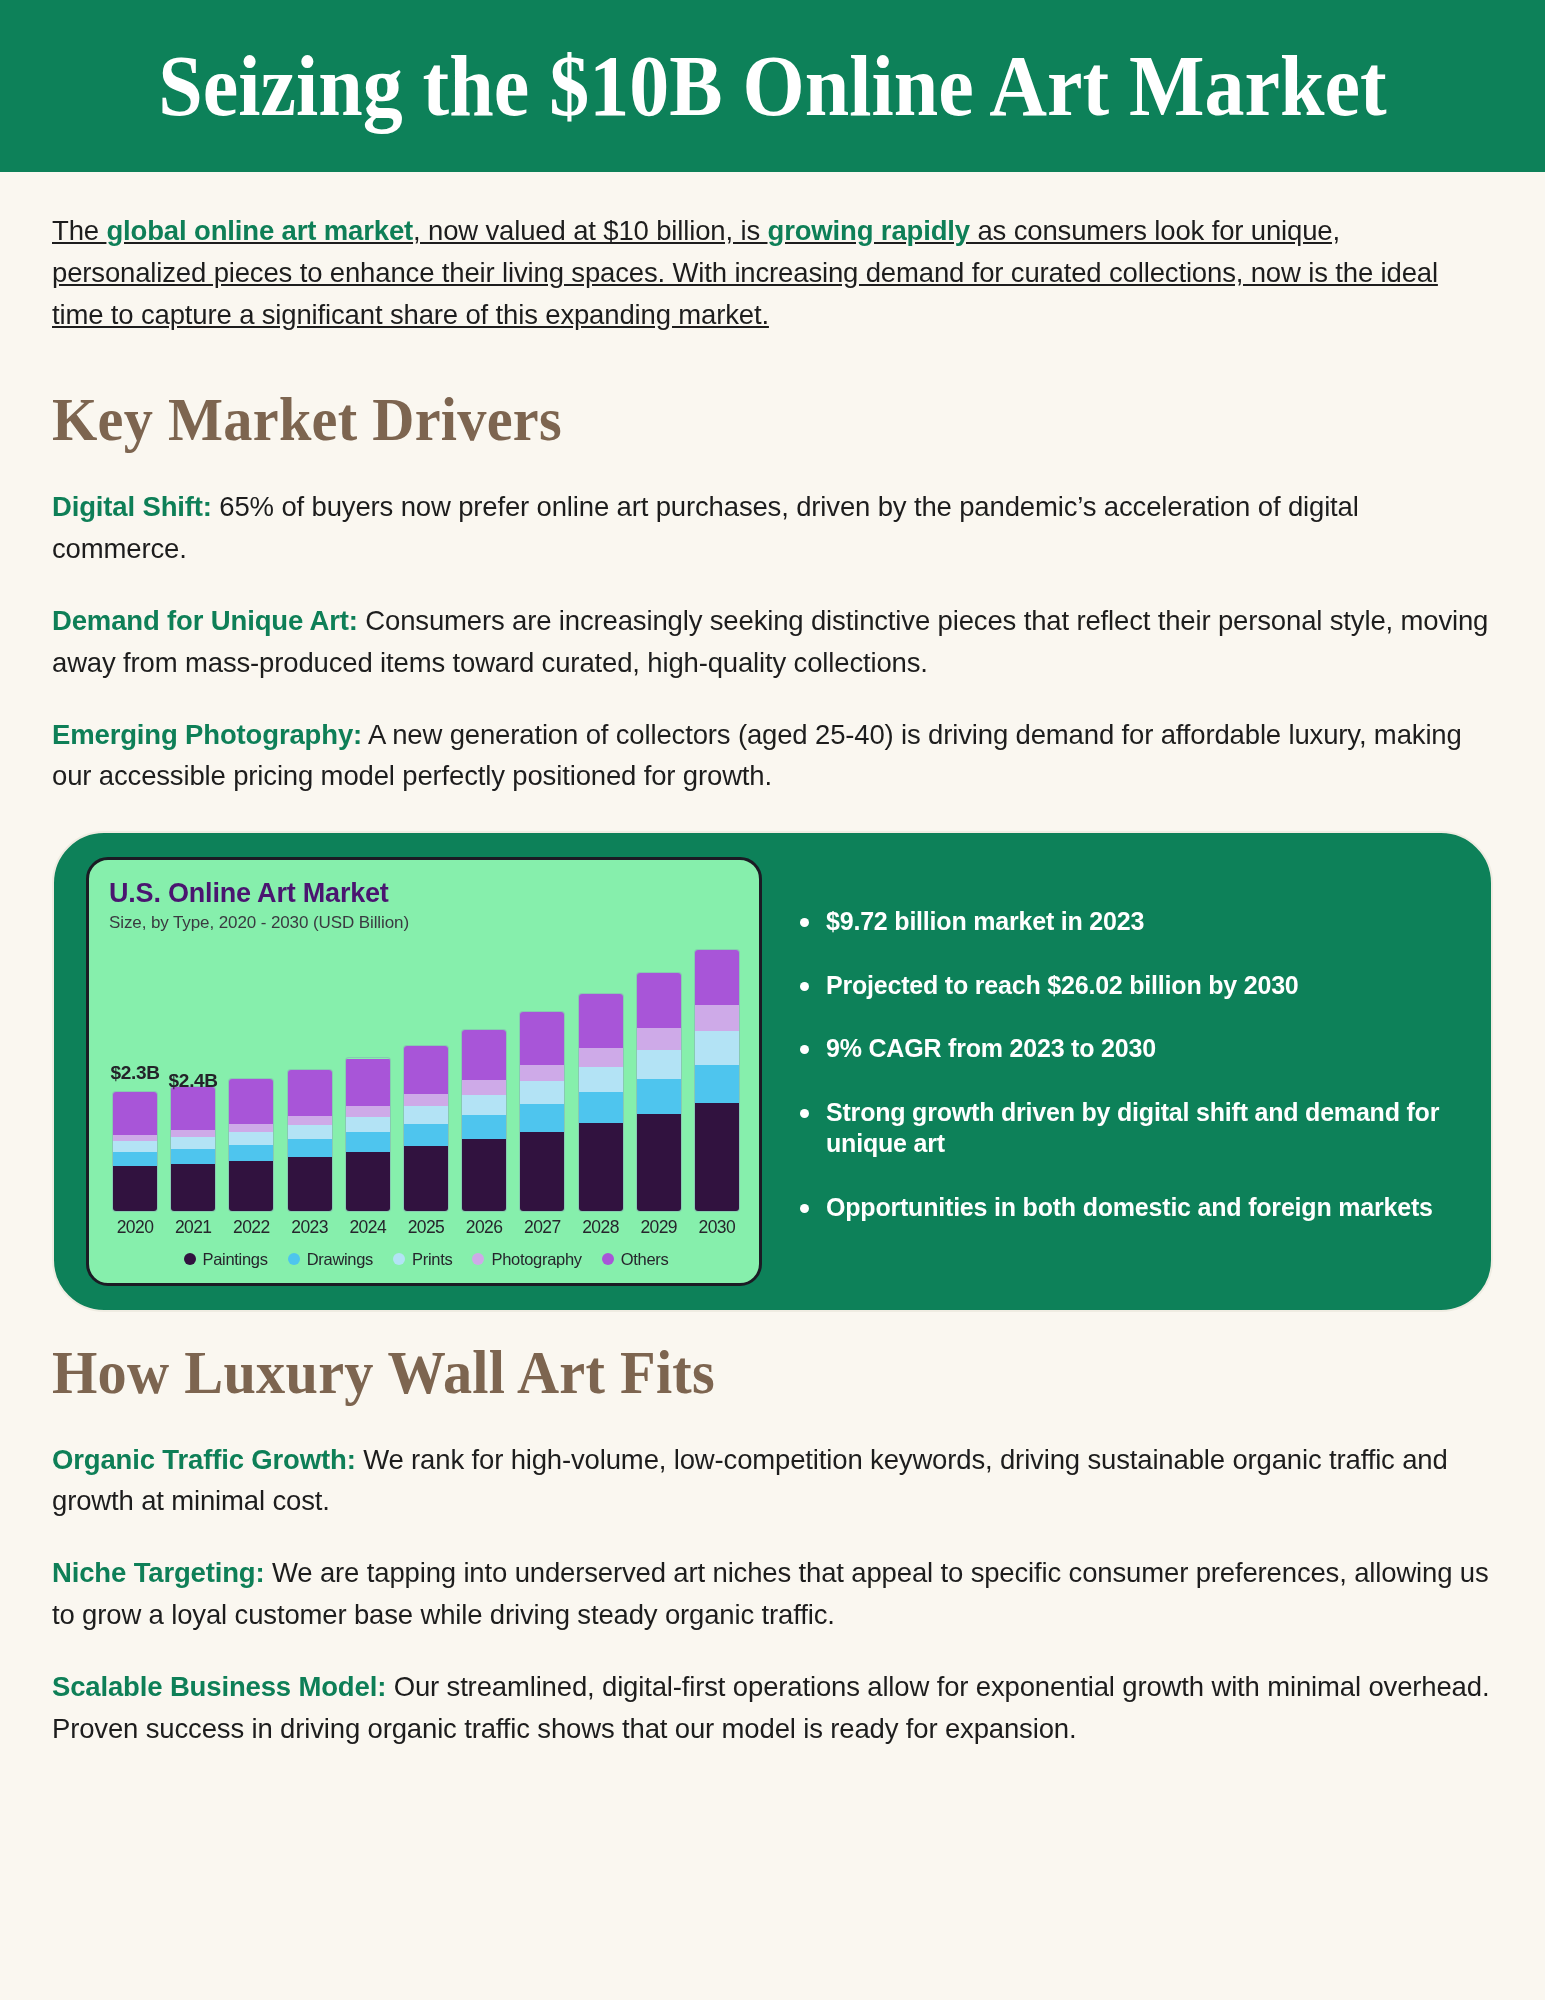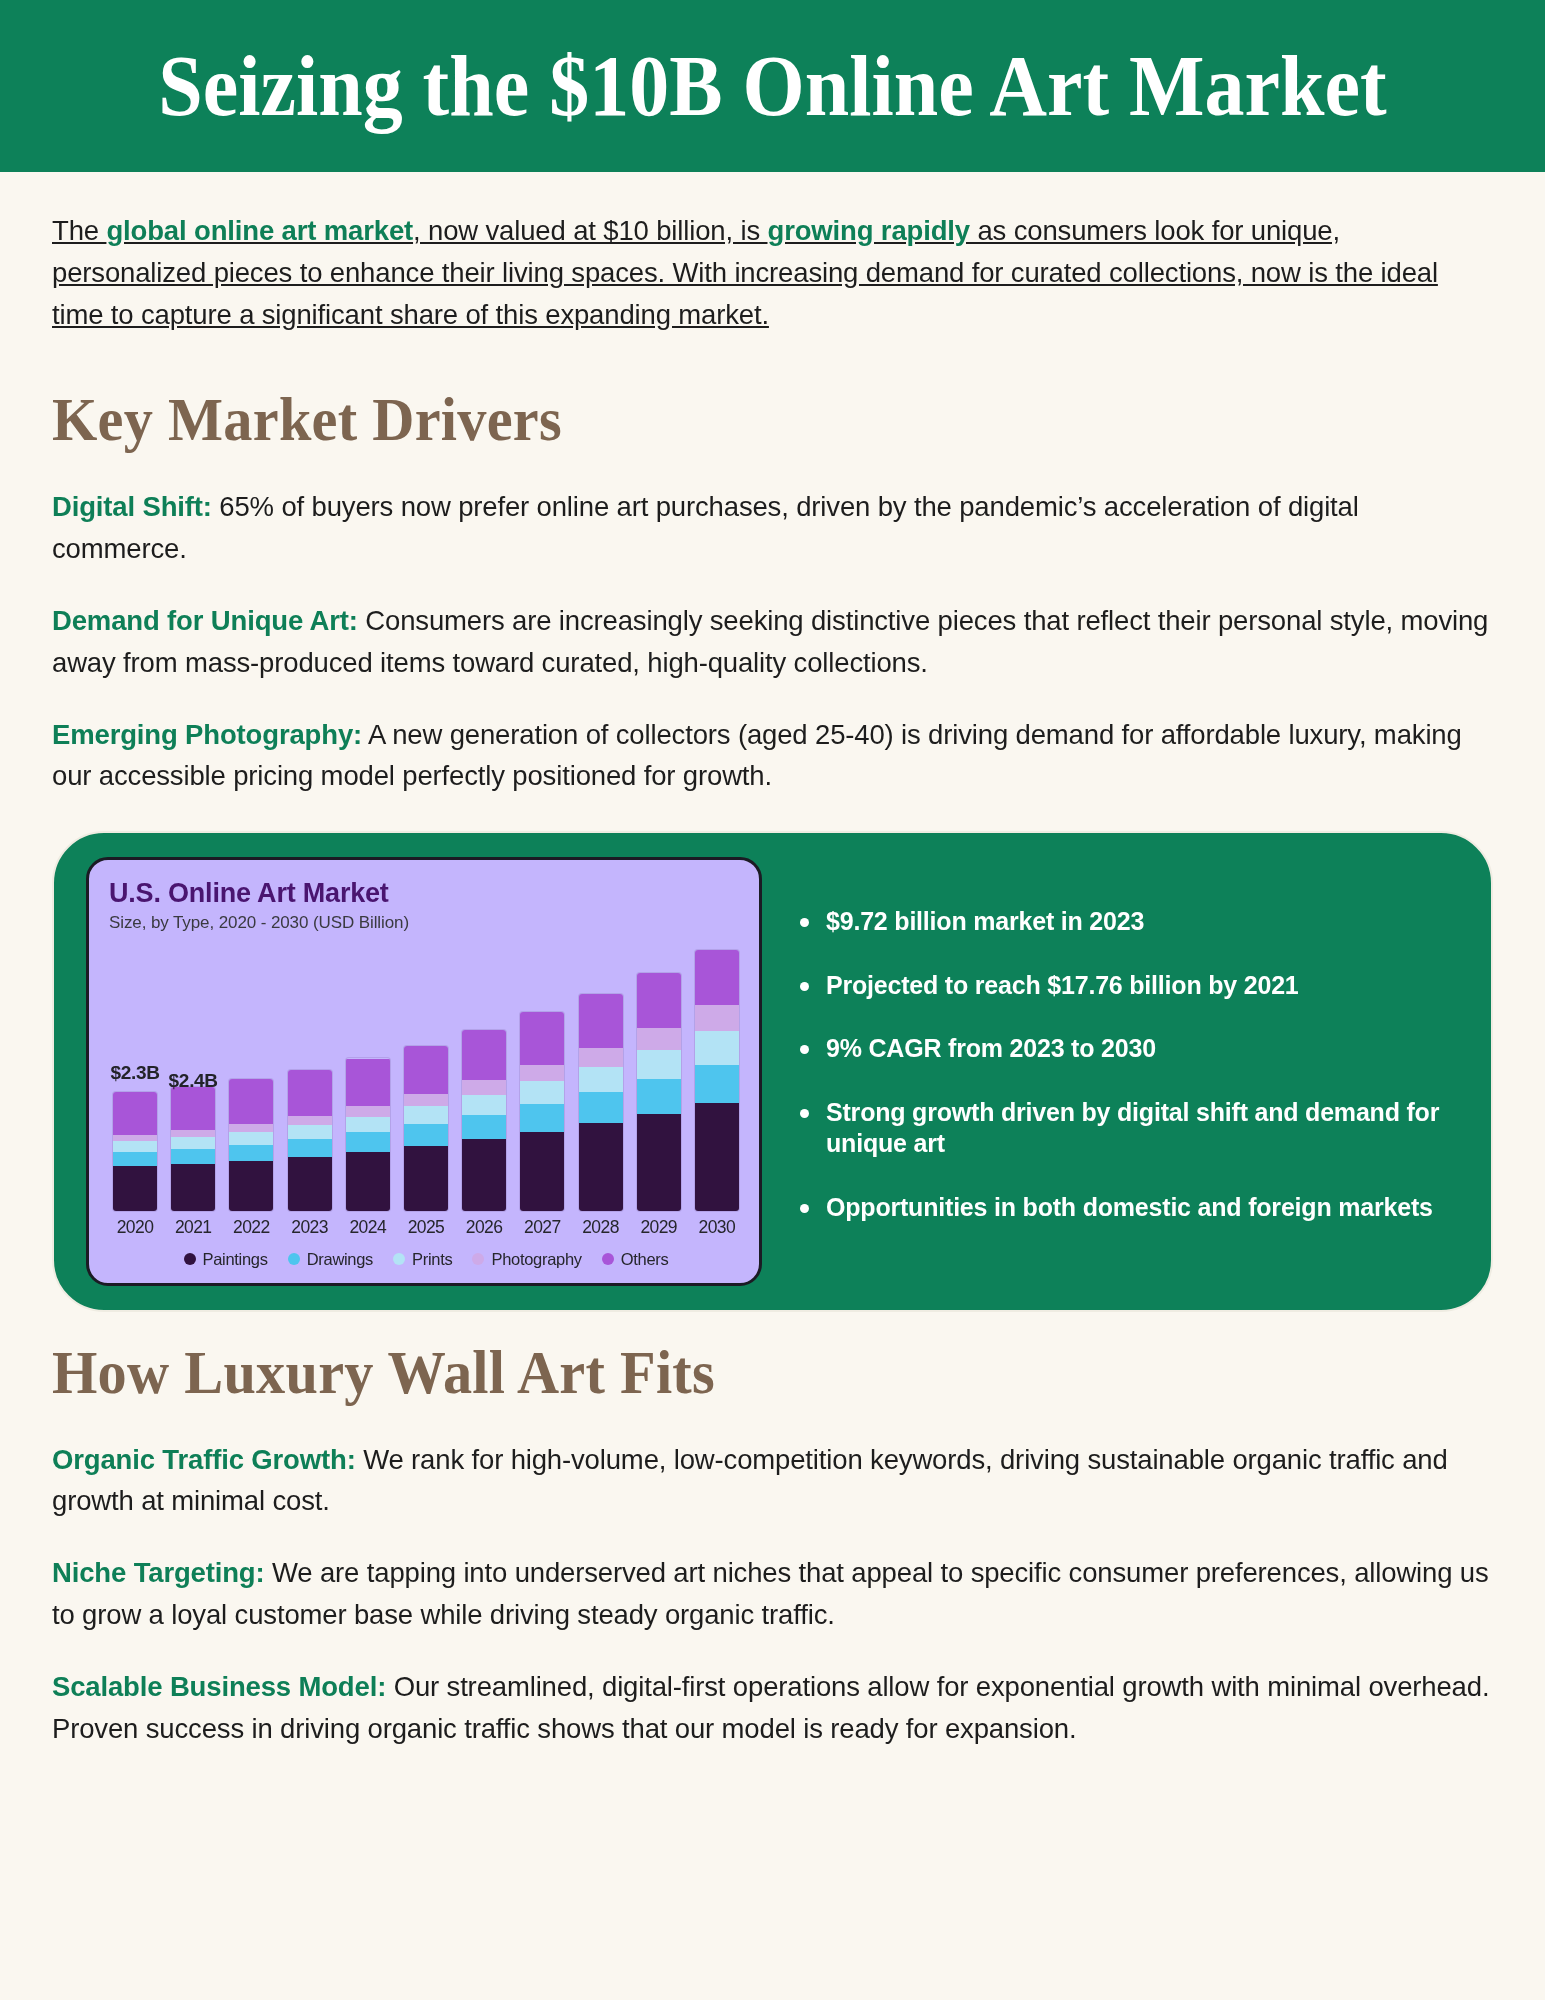--- a/index.html
+++ b/index.html
@@ -72,21 +72,21 @@
     border-radius: 52px;
     padding: 24px 26px 24px 32px;
     display: flex;
     gap: 30px;
     align-items: stretch;
     min-height: 410px;
   }
 
   
   .chart-card {
-    background: #c4b5fd;
+    background: #86efac;
     border: 3px solid #1b1b24;
     border-radius: 22px;
     width: 676px;
     flex: 0 0 676px;
     padding: 18px 16px 12px 20px;
     display: flex;
     flex-direction: column;
   }
   .chart-title {
     color: #4a1570;
@@ -378,21 +378,21 @@
           <div class="legend-item">
             <span class="legend-dot" style="background: rgb(168, 85, 216);"></span>
             <span class="legend-text">Others</span>
           </div>
         </div>
     </div>
 
     <div class="bullets">
       <ul id="bullet-list">
           <li>$9.72 billion market in 2023</li>
-          <li>Projected to reach $17.76 billion by 2021</li>
+          <li>Projected to reach $26.02 billion by 2030</li>
           <li>9% CAGR from 2023 to 2030</li>
           <li>Strong growth driven by digital shift and demand for unique art</li>
           <li>Opportunities in both domestic and foreign markets</li>
         </ul>
     </div>
 
   </div>
 
   <h2 class="section-heading heading-fits">How Luxury Wall Art Fits</h2>
 

